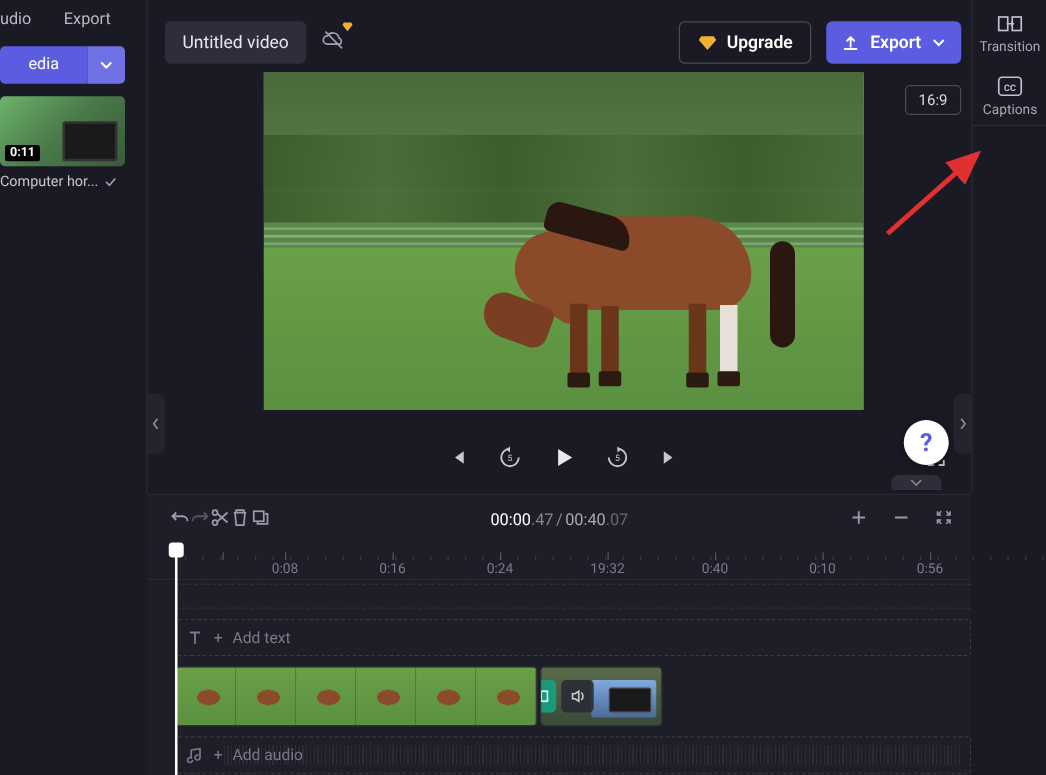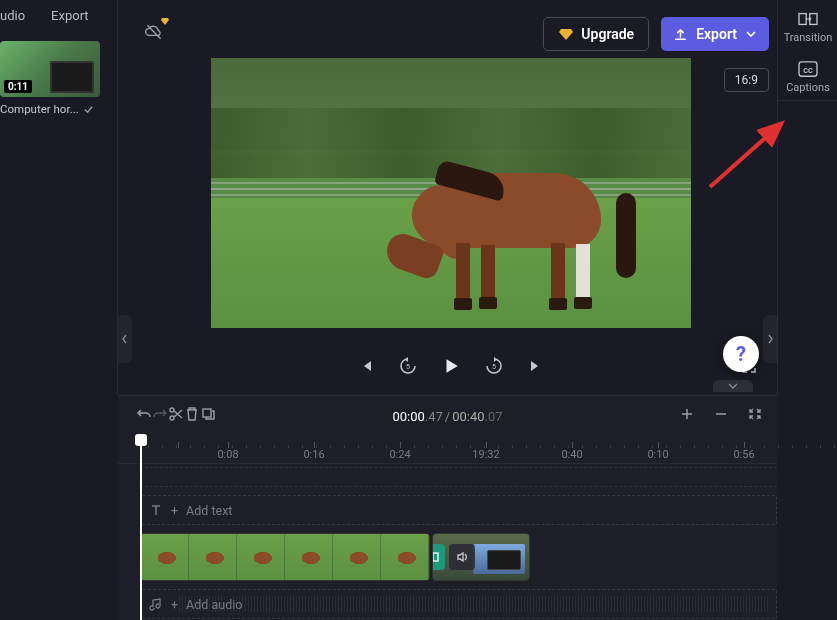--- a/index.html
+++ b/index.html
@@ -113,20 +113,28 @@
 
 </style>
 </head>
 <body>
 
 <div class="left-panel">
   <div class="left-tabs">
     <span>udio</span>
     <span>Export</span>
   </div>
+  <div class="media-btn-row">
+    <div class="media-btn">edia</div>
+    <div class="media-chevron">
+      <svg width="12" height="12" viewBox="0 0 12 12">
+          <path d="M2 4l4 4 4-4" stroke="#fff" stroke-width="1.6" fill="none"></path>
+        </svg>
+    </div>
+  </div>
   <div class="thumb-card">
     <div class="thumb">
       <span class="dur">0:11</span>
     </div>
     <div class="thumb-label">
       <span>Computer hor...</span>
       <svg width="11" height="11" viewBox="0 0 12 12">
           <path d="M2 6l3 3 5-6" stroke="#9a9ab0" stroke-width="1.5" fill="none"></path>
         </svg>
     </div>
@@ -138,20 +146,21 @@
       <path d="M5 1L2 5l3 4" stroke="#8a8a9a" stroke-width="1.4" fill="none"></path>
     </svg>
 </div>
 <div class="panel-tab-right-inner">
   <svg width="8" height="10" viewBox="0 0 8 10">
       <path d="M3 1l3 4-3 4" stroke="#8a8a9a" stroke-width="1.4" fill="none"></path>
     </svg>
 </div>
 
 <div class="top-bar">
+  <div class="title-pill">Untitled video</div>
   <div class="sync-icon-wrap">
     <svg class="sync-icon" width="20" height="20" viewBox="0 0 24 24">
         <path d="M6 16a4 4 0 010-8 6 6 0 0111 2 3.5 3.5 0 011 6H6z M4 4l16 16" stroke="#a0a0b0" stroke-width="1.6" fill="none"></path>
       </svg>
     <span class="gem-badge">
       <svg width="10" height="10" viewBox="0 0 10 10">
           <path d="M2 2h6l1 2-4 5-4-5z" fill="#f0b030"></path>
         </svg>
     </span>
   </div>

